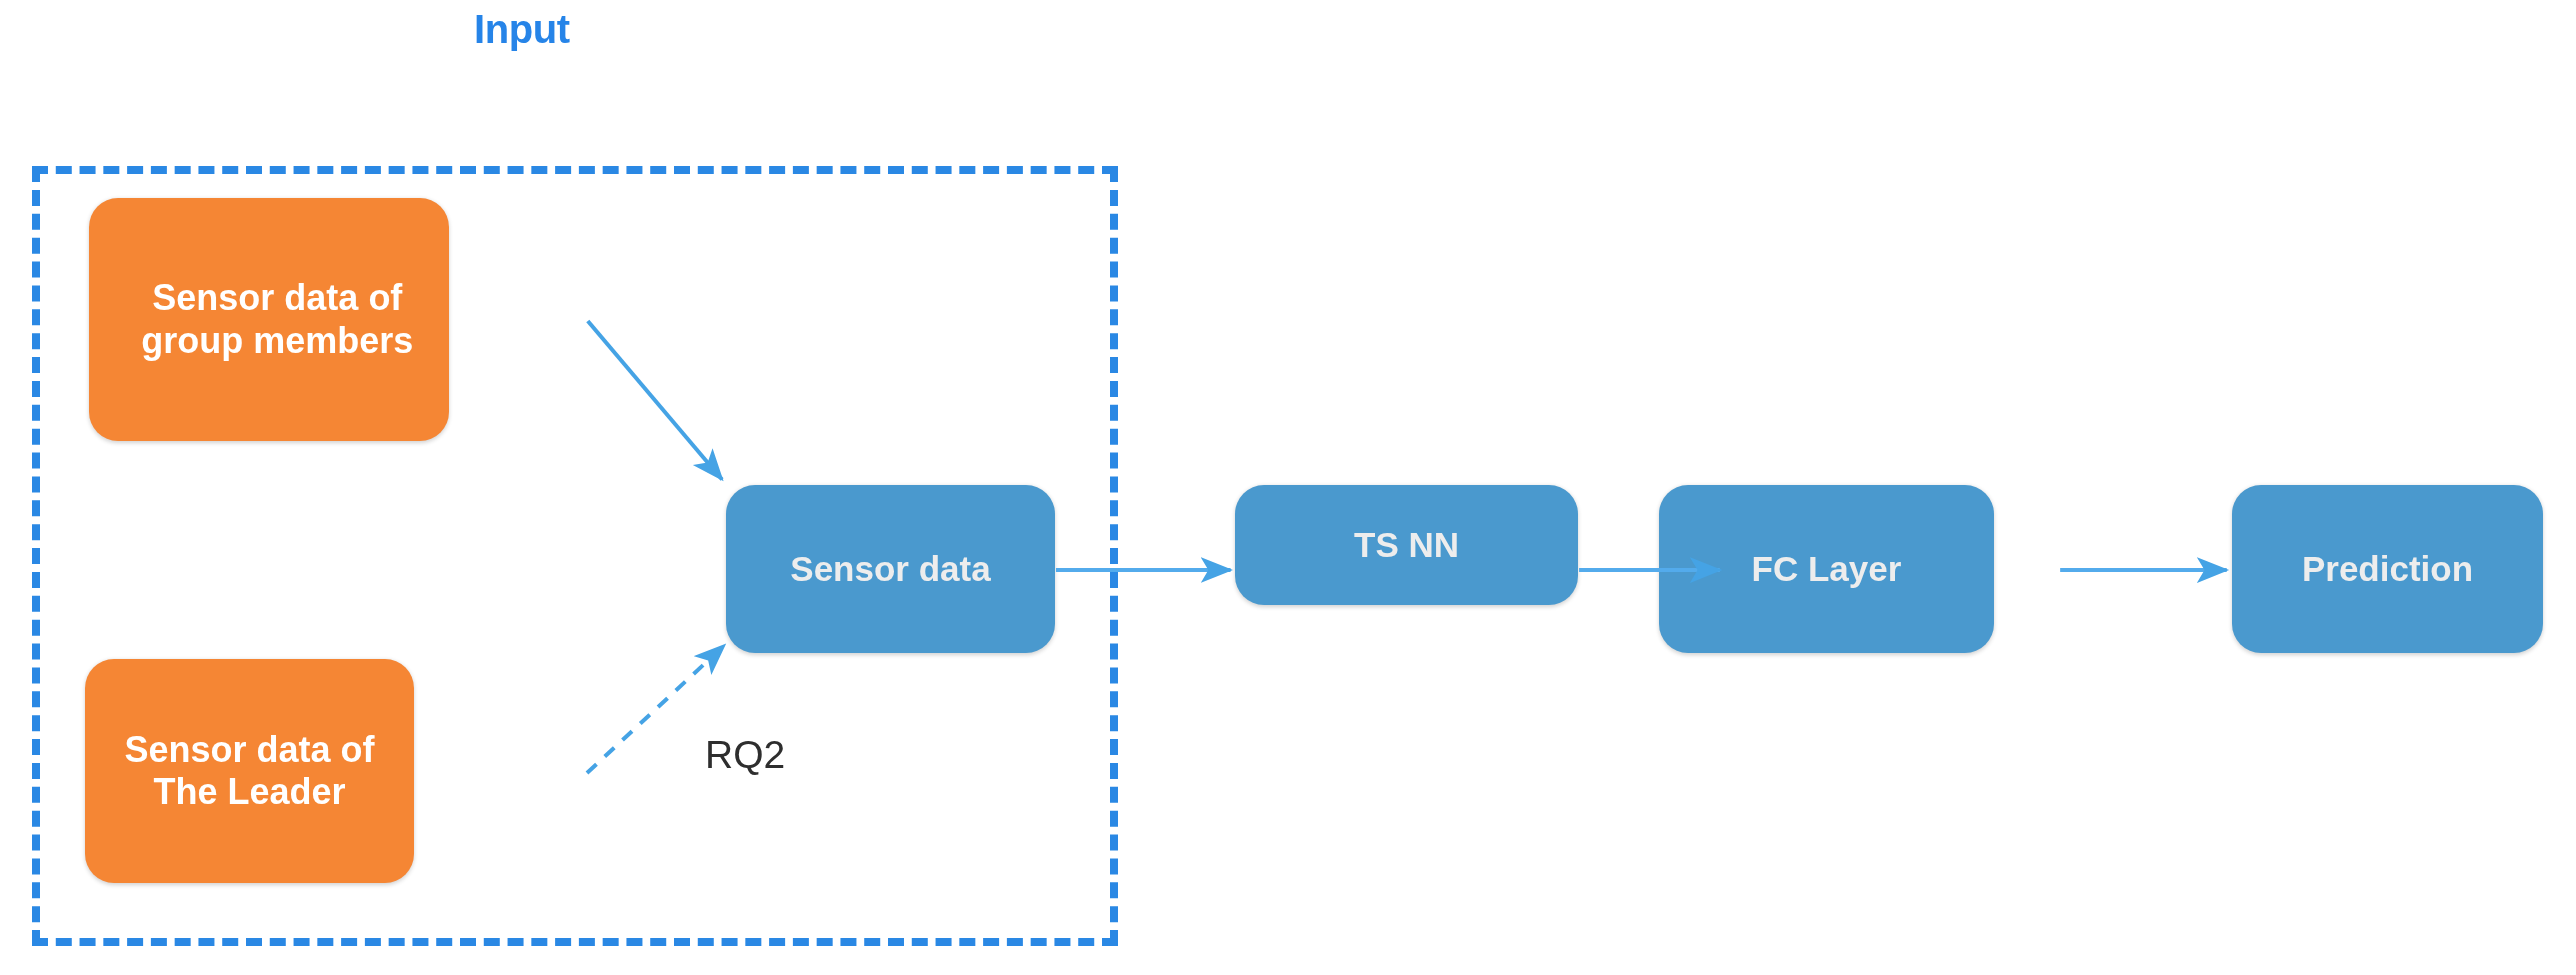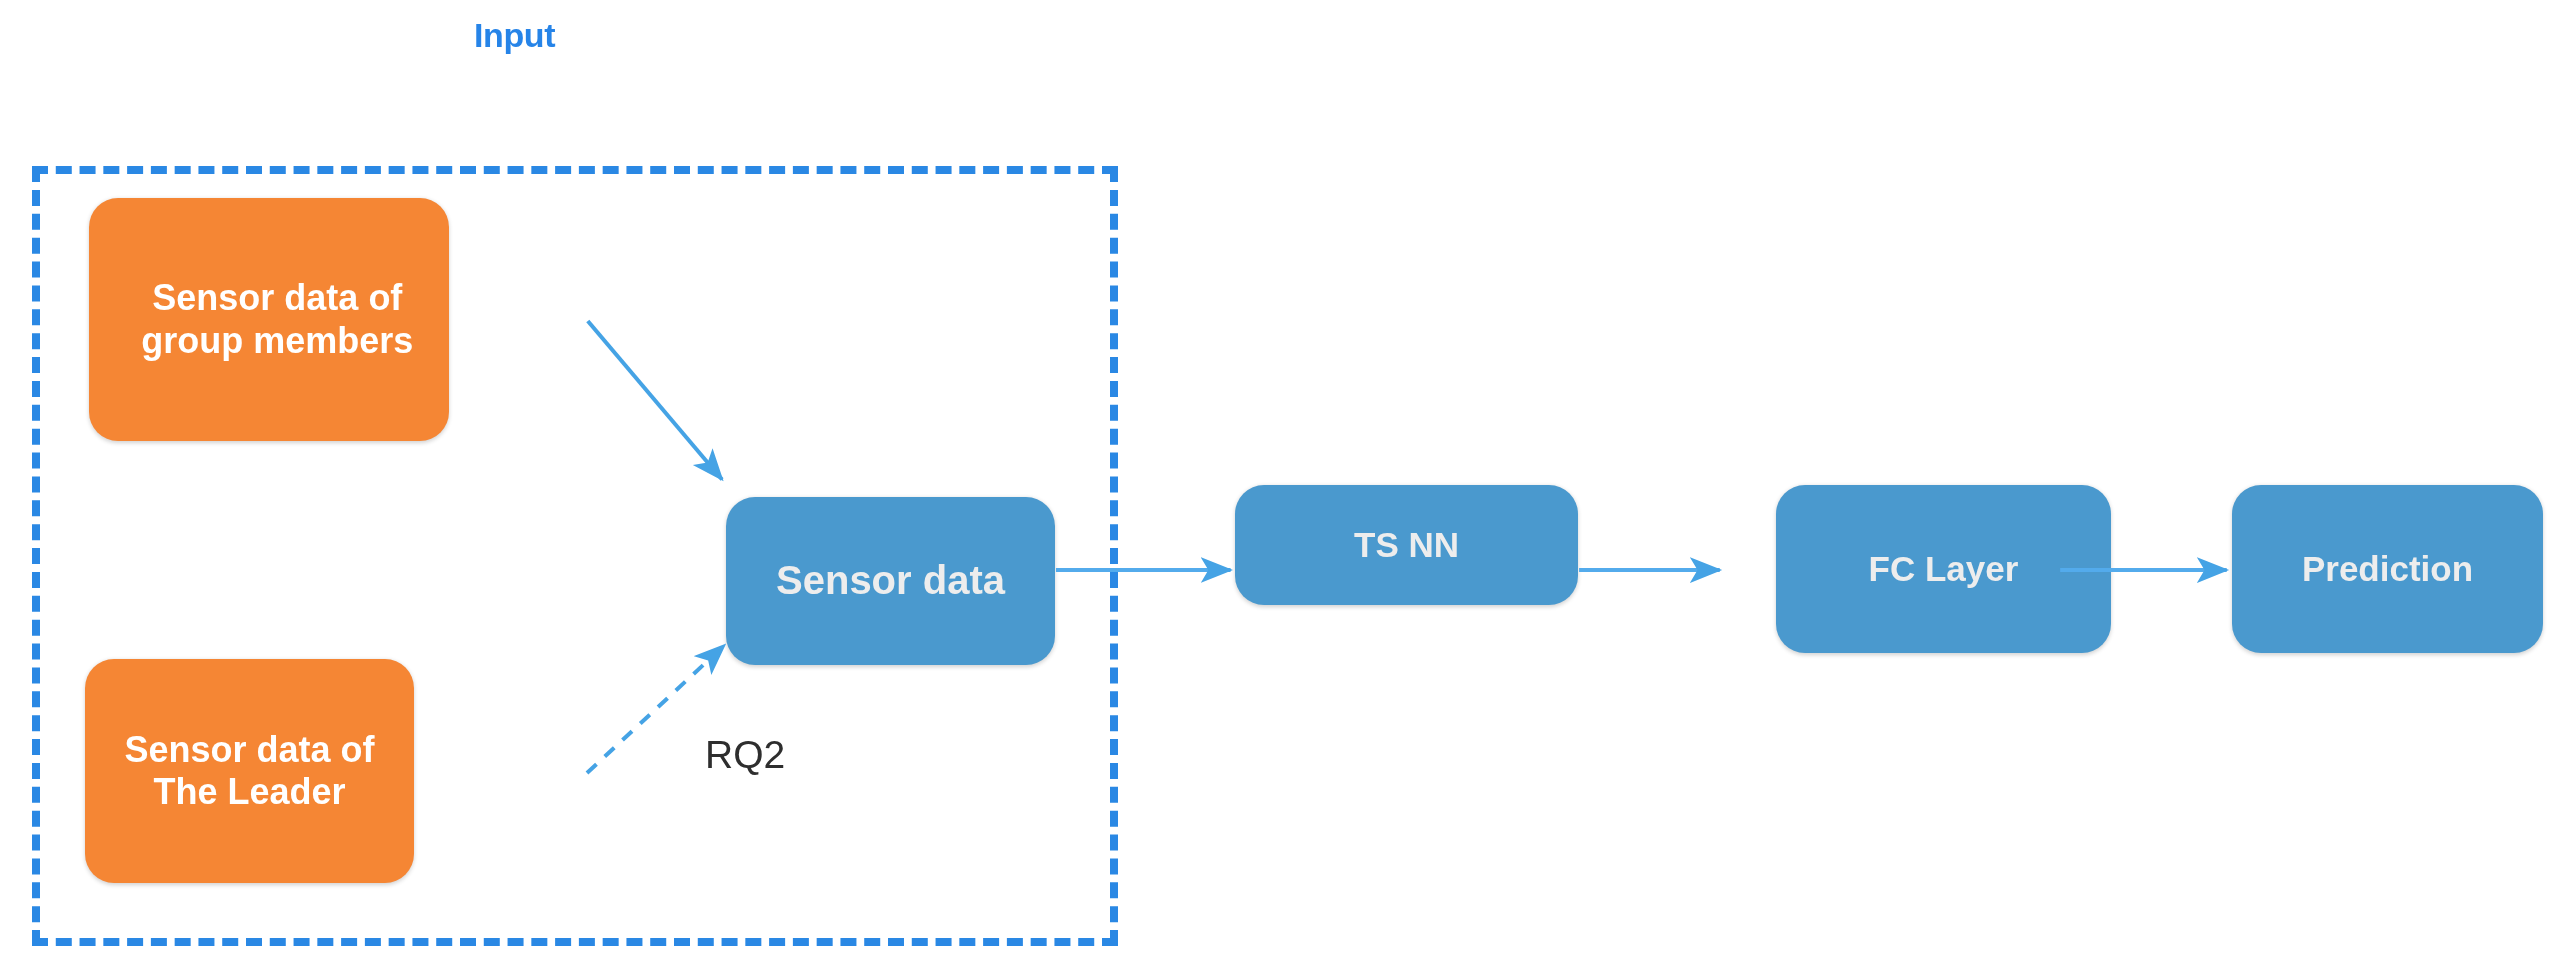--- a/index.html
+++ b/index.html
@@ -13,22 +13,22 @@
     height: 976px;
     background: #ffffff;
     overflow: hidden;
     font-family: "Liberation Sans", sans-serif;
   }
 
   
   .diagram-title {
     position: absolute;
     left: 474px;
-    top: 17px;
-    font-size: 34px;
+    top: 7px;
+    font-size: 40px;
     font-weight: bold;
     color: #2684E8;
     letter-spacing: -0.4px;
     line-height: 1.1;
     white-space: nowrap;
   }
 
   
   .input-frame {
     position: absolute;
@@ -68,29 +68,28 @@
     left: 89px;  top: 198px;  width: 360px;  height: 243px;
     font-size: 36px;
     padding-left: 28px;
   }
   .node-leader {
     left: 85px;  top: 659px;  width: 329px;  height: 224px;
     font-size: 36px;
   }
   .node-sensor-data {
     left: 726px;  top: 485px;  width: 329px;  height: 168px;
-    font-size: 40px;
-    margin-top: 12px;
+    font-size: 35px;
   }
   .node-ts-nn {
     left: 1235px; top: 485px;  width: 343px;  height: 120px;
     font-size: 35px;
   }
   .node-fc-layer {
-    left: 1776px; top: 485px;  width: 335px;  height: 168px;
+    left: 1659px; top: 485px;  width: 335px;  height: 168px;
     font-size: 35px;
   }
   .node-prediction {
     left: 2232px; top: 485px;  width: 311px;  height: 168px;
     font-size: 35px;
   }
 
   
   .rq-label {
     position: absolute;

